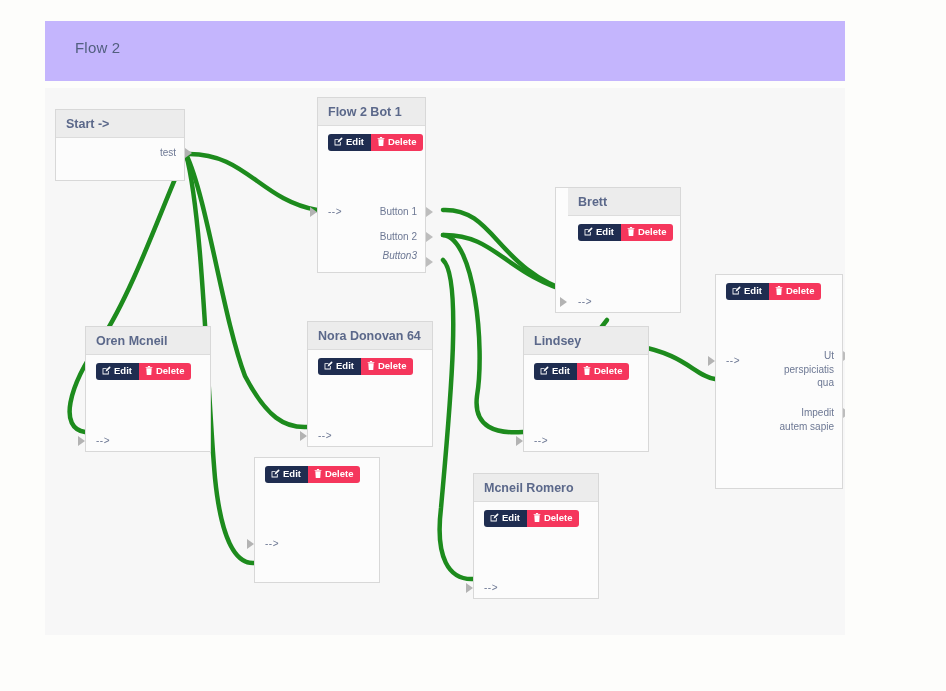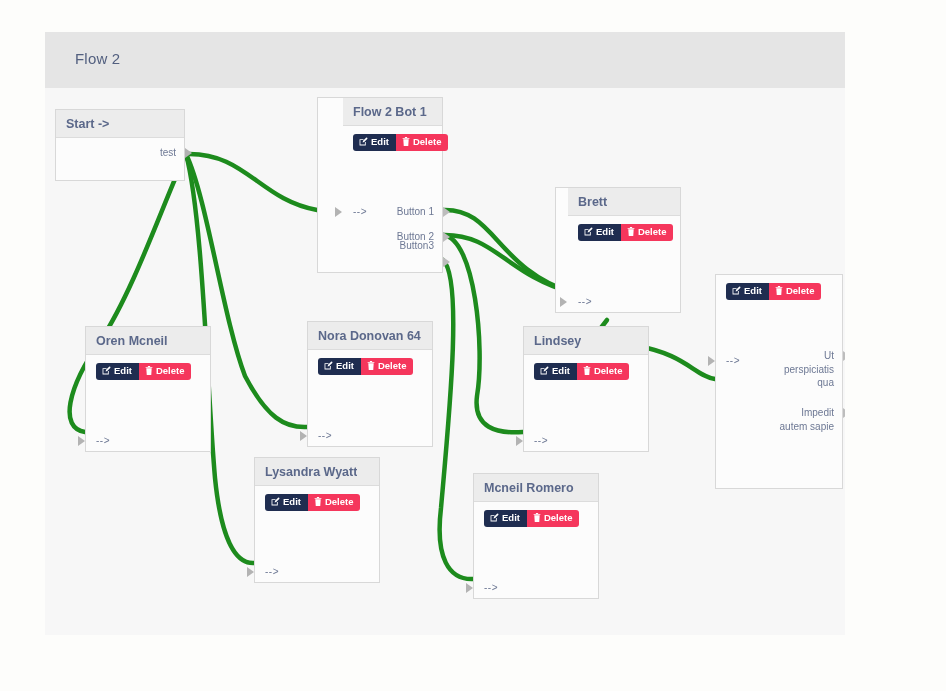--- a/index.html
+++ b/index.html
@@ -18,24 +18,24 @@
   #root {
     position: absolute;
     left: 0; top: 0;
     width: 946px;
     height: 691px;
   }
   
   .header-card {
     position: absolute;
     left: 45px;
-    top: 32px;
+    top: 21px;
     width: 800px;
     height: 60px;
-    background: #e5e5e5;
+    background: #c4b5fd;
     box-sizing: border-box;
   }
   .header-title {
     position: absolute;
     left: 30px;
     top: 18px;
     font-size: 15px;
     color: #525f7f;
     letter-spacing: .2px;
   }
@@ -191,21 +191,21 @@
     <div class="node" style="left:10px; top:21px; width:130px; height:72px;">
       <div class="node-head">
         <span class="node-title">Start -&gt;</span>
       </div>
       <div class="node-body">
         <div class="port-out" style="top:9px;">test</div>
         <div class="marker" style="right:-8px; top:10px;"></div>
       </div>
     </div>
 
-    <div class="node" style="left:272px; top:9px; width:126px; height:176px;padding-left:25px;">
+    <div class="node" style="left:272px; top:9px; width:109px; height:176px;">
       <div class="node-head">
         <span class="node-title">Flow 2 Bot 1</span>
       </div>
       <div class="node-body">
         <div class="btn-row">
           <button class="btn btn-edit">
             <span>
               <svg width="9" height="9" viewBox="0 0 16 16">
                   <path fill="#fff" d="M1 4h7v1.5H2.5v8h8V9H12v6H1V4z"></path>
                   <path fill="#fff" d="M14.6 1.4a1.4 1.4 0 0 0-2 0L7.2 6.8 6.4 9.6l2.8-.8 5.4-5.4a1.4 1.4 0 0 0 0-2z"></path>
@@ -224,21 +224,21 @@
         </div>
         <div class="port-in" style="left:10px; top:80px;">--&gt;</div>
         <div class="marker" style="left:-8px; top:81px;"></div>
 
         <div class="port-out" style="top:80px;">Button 1</div>
         <div class="marker-dot" style="right:-8px; top:81px;"></div>
 
         <div class="port-out" style="top:105px;">Button 2</div>
         <div class="marker-dot" style="right:-8px; top:106px;"></div>
 
-        <div class="port-out" style="top:114px;">Button3</div>
+        <div class="port-out" style="top:124px;font-style:italic;">Button3</div>
         <div class="marker-dot" style="right:-8px; top:131px;"></div>
       </div>
     </div>
 
     <div class="node" style="left:40px; top:238px; width:126px; height:126px;">
       <div class="node-head">
         <span class="node-title">Oren Mcneil</span>
       </div>
       <div class="node-body">
         <div class="btn-row">
@@ -288,23 +288,20 @@
             </span>
             <span>Delete</span>
           </button>
         </div>
         <div class="port-in" style="left:10px; top:80px;">--&gt;</div>
         <div class="marker" style="left:-8px; top:81px;"></div>
       </div>
     </div>
 
     <div class="node" style="left:209px; top:369px; width:126px; height:126px;">
-      <div class="node-head">
-        <span class="node-title">Lysandra Wyatt</span>
-      </div>
       <div class="node-body">
         <div class="btn-row">
           <button class="btn btn-edit">
             <span>
               <svg width="9" height="9" viewBox="0 0 16 16">
                   <path fill="#fff" d="M1 4h7v1.5H2.5v8h8V9H12v6H1V4z"></path>
                   <path fill="#fff" d="M14.6 1.4a1.4 1.4 0 0 0-2 0L7.2 6.8 6.4 9.6l2.8-.8 5.4-5.4a1.4 1.4 0 0 0 0-2z"></path>
                 </svg>
             </span>
             <span>Edit</span>

